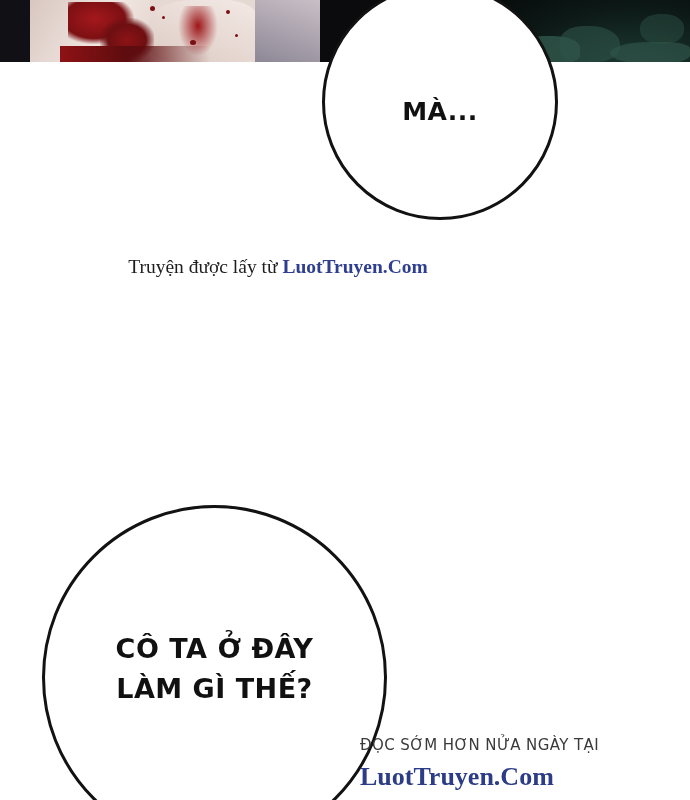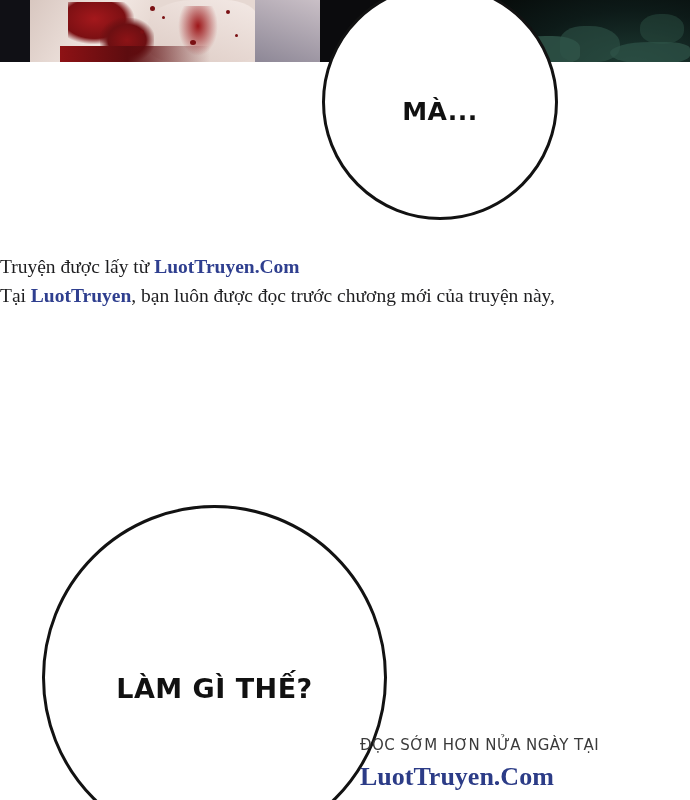--- a/index.html
+++ b/index.html
@@ -131,21 +131,21 @@
     color: #111;
     letter-spacing: .5px;
     margin-top: -18px;
   }
 
   
   #promo {
     position: absolute;
     left: 0; top: 252px;
     width: 556px;
-    text-align: left;
+    text-align: center;
     font-family: "Liberation Serif", serif;
     font-size: 19.5px;
     line-height: 1.5;
     color: #1d1d1f;
   }
   #promo .brand {
     color: #2f3f8f;
     font-weight: 700;
   }
   #promo .emph {
@@ -208,26 +208,25 @@
     <div class="foliage" style="left:140px;top:14px;width:44px;height:30px;border-radius:45%;opacity:.45;"></div>
   </div>
 </div>
 
 <div id="bubble-top" class="bubble">
   <div class="bubble-text">MÀ...</div>
 </div>
 
 <div id="promo">
   <span class="line"><span>Truyện được lấy từ </span><span class="brand">LuotTruyen.Com</span></span>
-  <span class="line"><span>Tại </span><span class="brand">LuotTruyen</span><span>, bạn luôn được đọc trước chương mới của truyện này,</span></span>
 </div>
 
 <div id="bubble-bottom" class="bubble">
   <div class="bubble-text">
-    <br>
+    <span>CÔ TA Ở ĐÂY</span><br>
     <span>LÀM GÌ THẾ?</span>
   </div>
 </div>
 
 <div id="footer">
   <span class="fnote">ĐỌC SỚM HƠN NỬA NGÀY TẠI</span>
   <span class="fbrand">LuotTruyen.Com</span>
 </div>
 
 </body></html>

